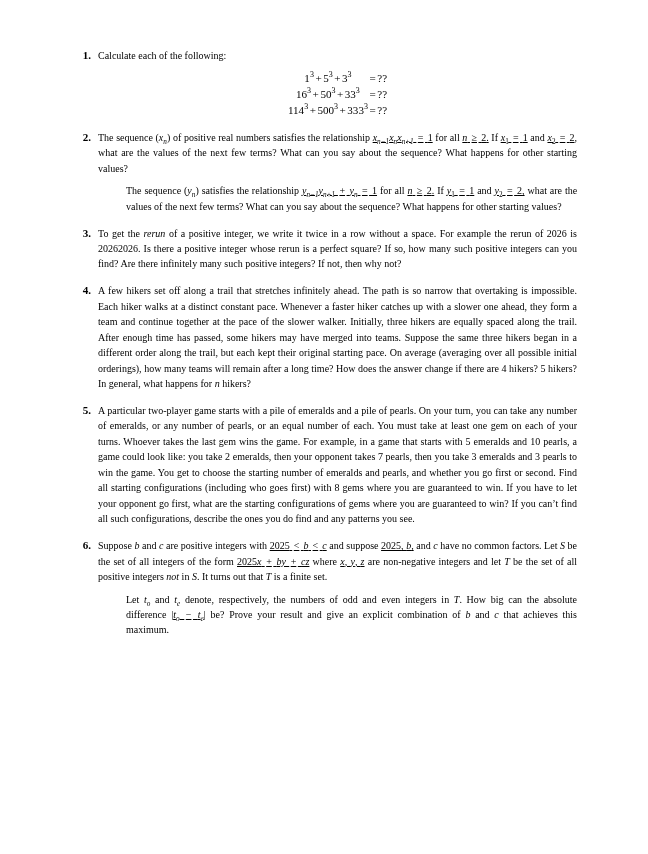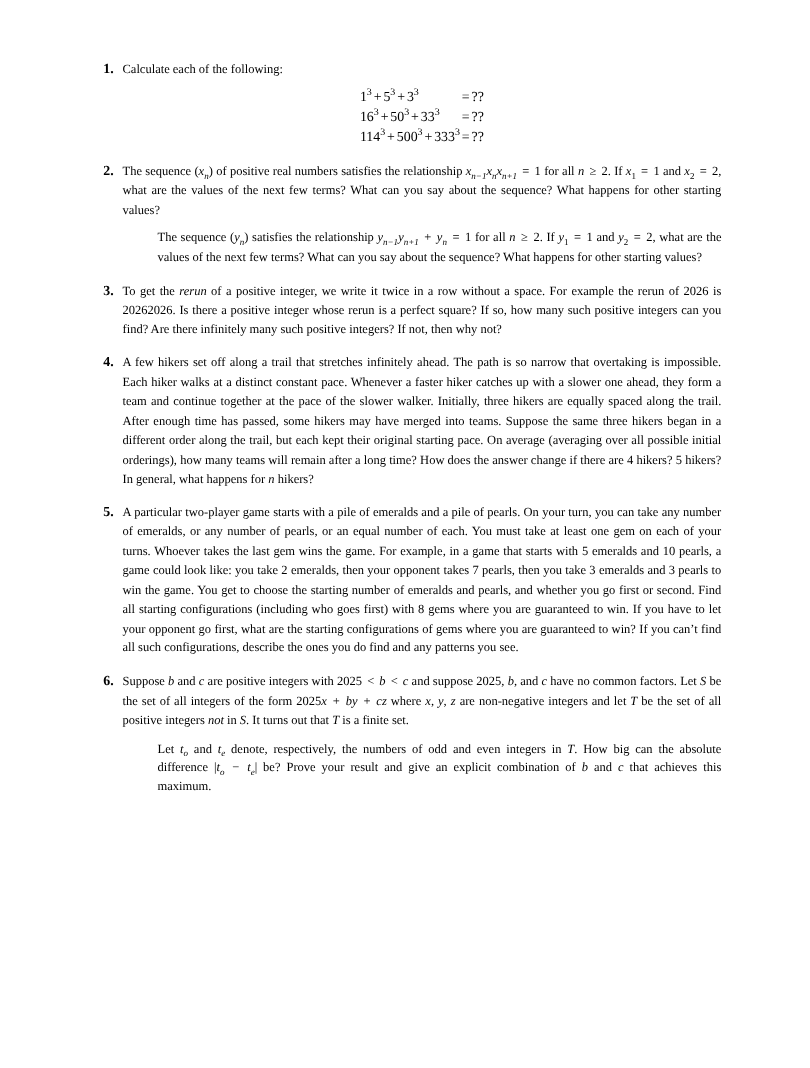--- a/index.html
+++ b/index.html
@@ -64,21 +64,21 @@
   }
   .eqn-table {
     border-collapse: collapse;
     font-size: 11.1px;
     line-height: 15.6px;
   }
   .eqn-table td {
     padding: 0;
     white-space: nowrap;
   }
-  .eqn-lhs { text-align: left; padding-right: 7px; }
+  .eqn-lhs { text-align: center; padding-right: 7px; }
   .eqn-rel { text-align: center; padding: 0 7px; }
   .eqn-rhs { text-align: left; padding-left: 7px; }
 
   
   .mi {
     font-family: "Liberation Serif", "DejaVu Serif", serif;
     font-style: italic;
   }
   .mn {
     font-family: "Liberation Serif", "DejaVu Serif", serif;
@@ -101,21 +101,21 @@
     line-height: 0;
     font-style: italic;
   }
   sub.msub-up {
     font-size: 0.72em;
     vertical-align: sub;
     line-height: 0;
     font-style: normal;
   }
   .emph { font-style: italic; }
-  .nbr { white-space: nowrap; }
+  .nbr { white-space: nowrap; text-decoration: underline; }
 </style>
 </head>
 <body>
 
 <div class="page">
   <ol class="problem-list">
 
     <li class="problem">
       <span class="problem-number">1.</span>
       <p class="para">Calculate each of the following:</p>

